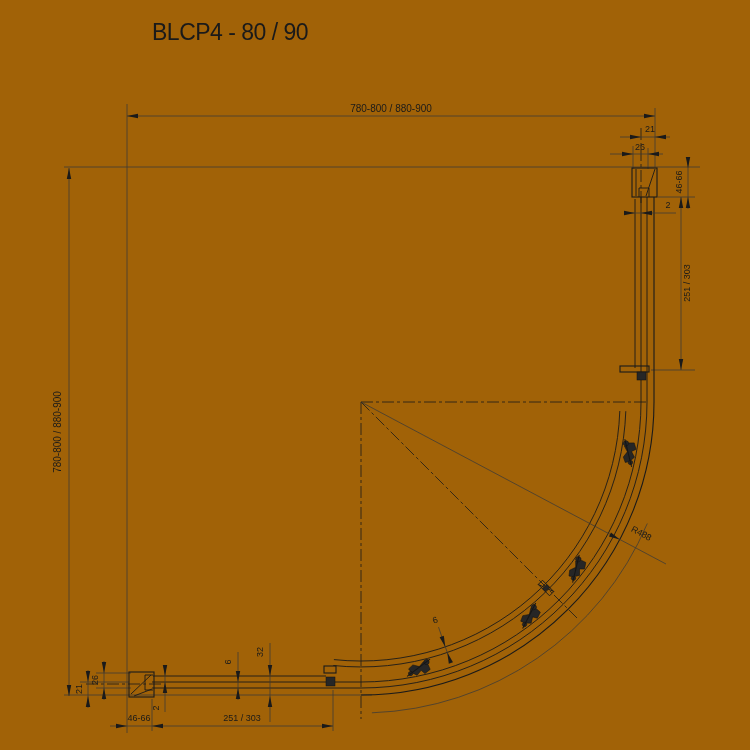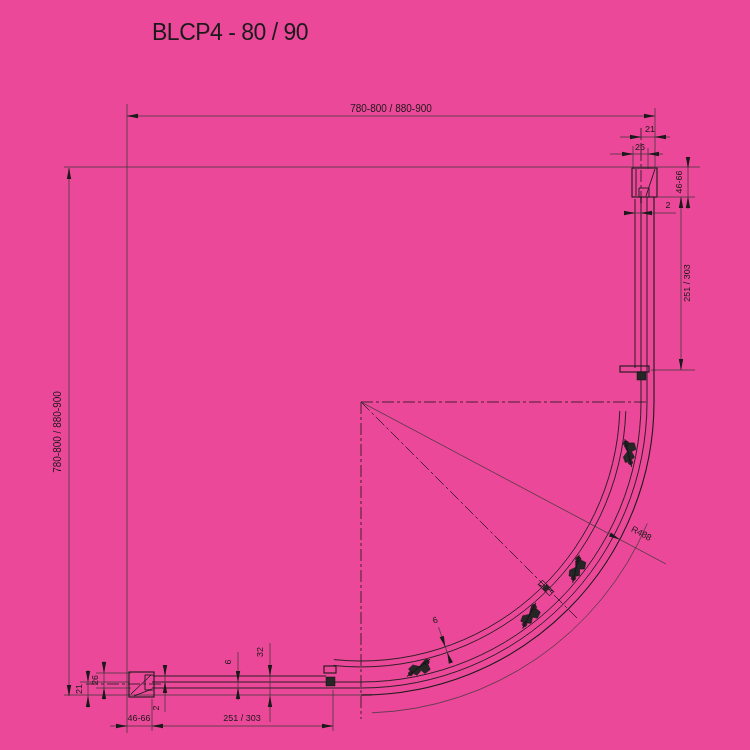--- a/index.html
+++ b/index.html
@@ -1,16 +1,16 @@
 <!DOCTYPE html>
 <html><head>
 <meta charset="utf-8">
 <style>
   html,body{margin:0;padding:0;background:#ffffff;}
-  .page{position:relative;width:750px;height:750px;background:#ec4899;overflow:hidden;
+  .page{position:relative;width:750px;height:750px;background:#a16207;overflow:hidden;
         font-family:"Liberation Sans", sans-serif;}
   svg{position:absolute;left:0;top:0;}
   svg text{fill:#1a1a1a;font-family:"Liberation Sans", sans-serif;}
   .ttl{font-size:23px;letter-spacing:-0.5px;}
   .dim{font-size:9px;}
   .dimL{font-size:10px;}
   .ln   {stroke:#1a1a1a;stroke-width:1.1;fill:none;}
   .glass{stroke:#1a1a1a;stroke-width:0.9;fill:none;}
   .thin {stroke:#3a3a3a;stroke-width:0.75;fill:none;}
   .cl   {stroke:#1a1a1a;stroke-width:0.8;fill:none;stroke-dasharray:12 3 3 3;}

